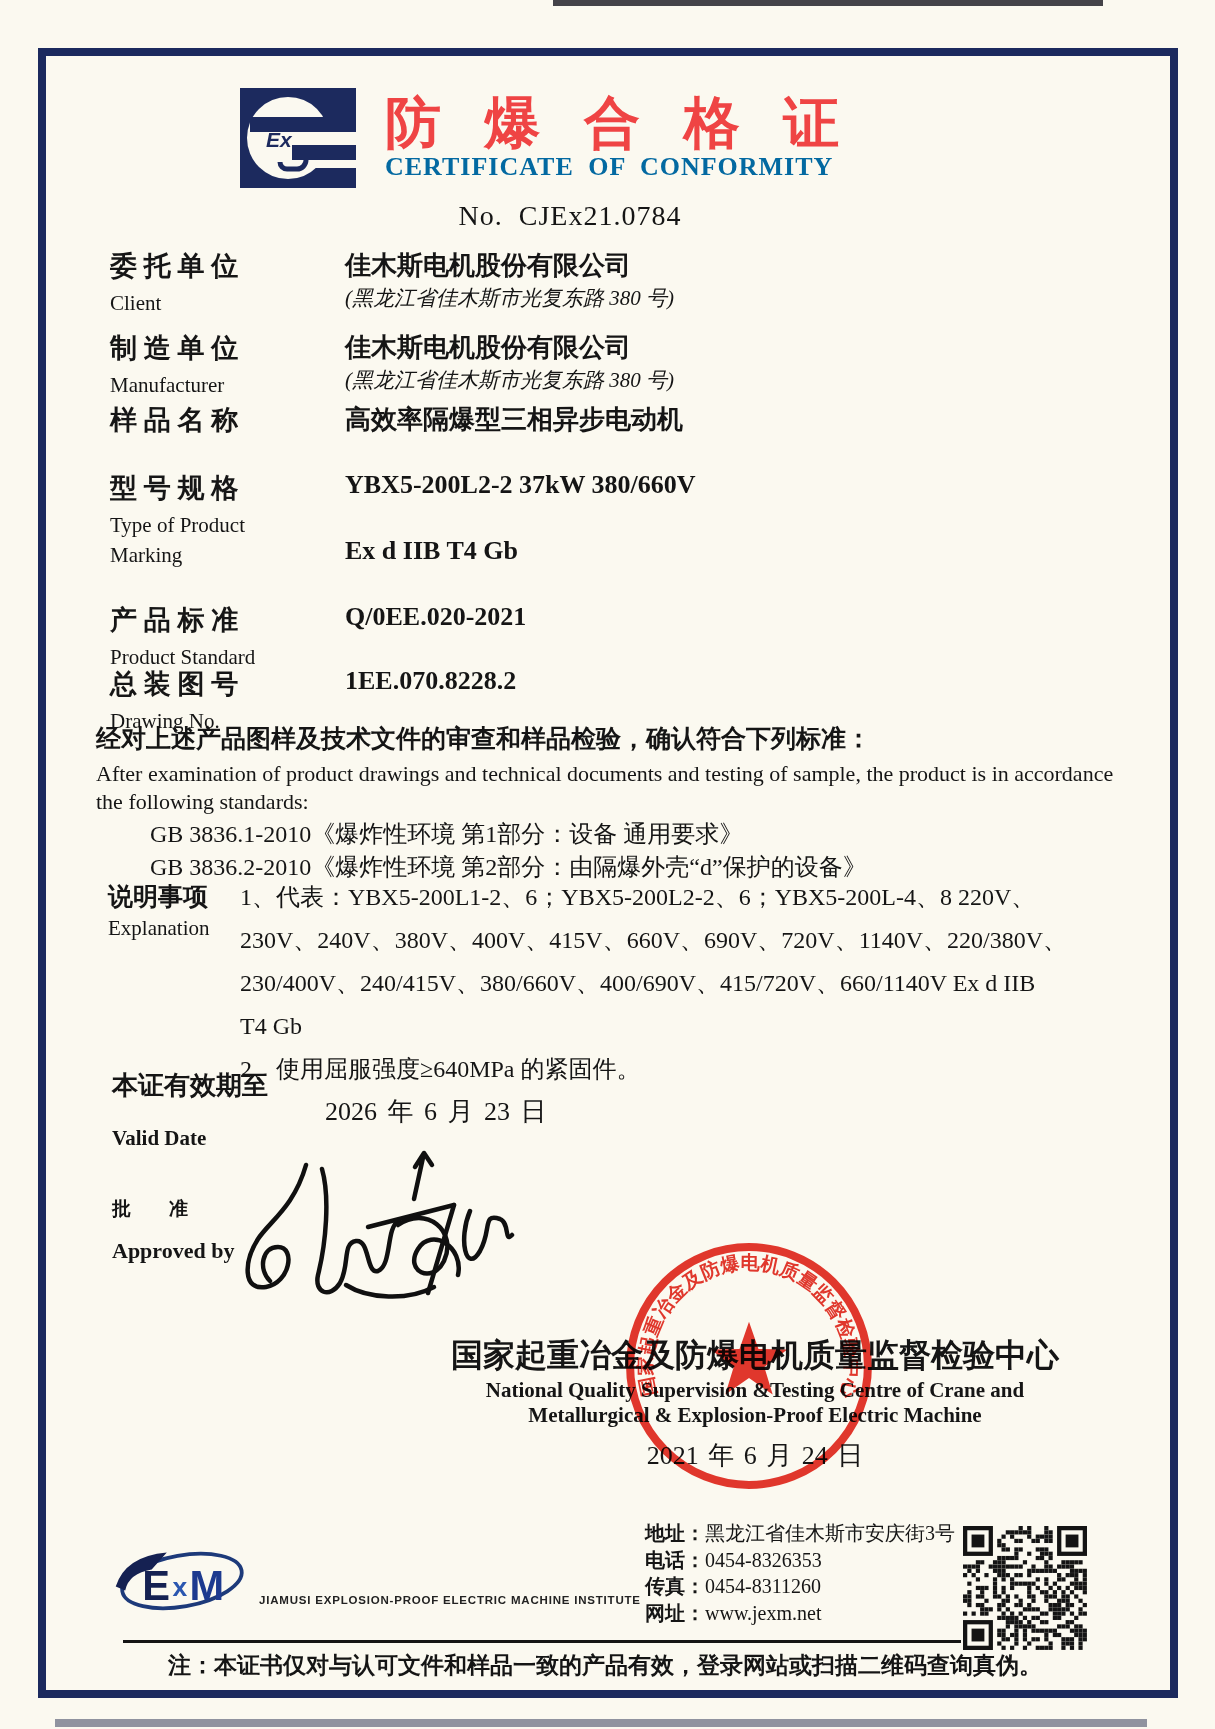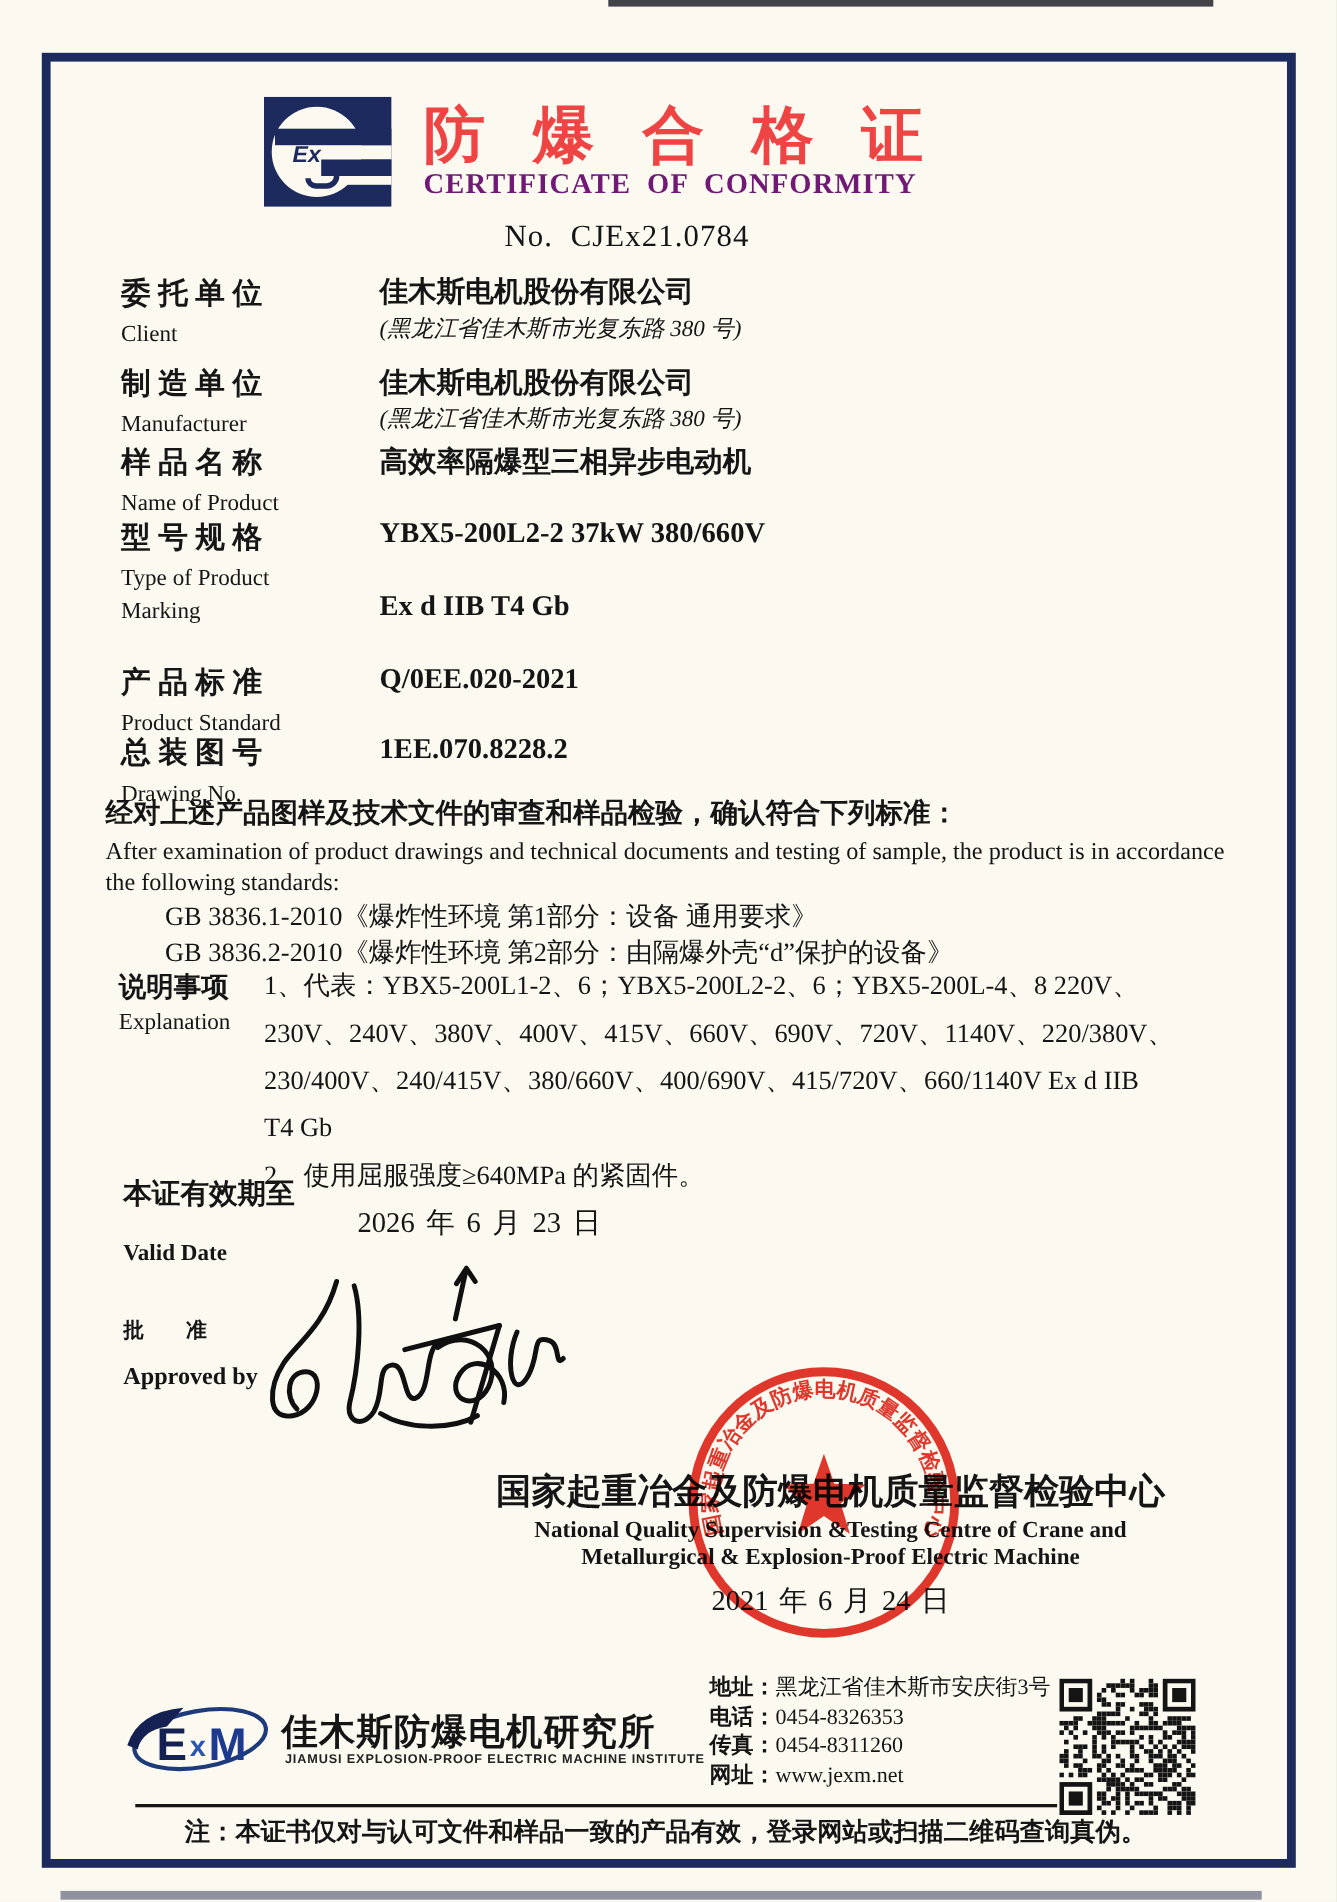--- a/index.html
+++ b/index.html
@@ -9,21 +9,21 @@
   
   .scan-top{left:553px;top:0;width:550px;height:6px;background:#23232b;opacity:.85;}
   .scan-bottom{left:55px;top:1719px;width:1092px;height:8px;background:#39405c;opacity:.55;}
   
   .border-box{left:38px;top:48px;width:1124px;height:1634px;border:8px solid #1c2a5e;}
   
   .title-zh{left:385px;top:86px;width:410px;text-align:center;
             font-family:"Liberation Sans","DejaVu Sans",sans-serif;font-weight:800;
             font-size:56px;letter-spacing:14px;color:#ef4444;white-space:nowrap;}
   .title-en{left:385px;top:152px;width:410px;text-align:center;font-weight:700;
-            font-size:26px;color:#701a75;letter-spacing:1px;word-spacing:7px;white-space:nowrap;}
+            font-size:26px;color:#0369a1;letter-spacing:1px;word-spacing:7px;white-space:nowrap;}
   .cert-no{left:355px;top:200px;width:430px;text-align:center;font-size:28px;
            letter-spacing:1px;word-spacing:8px;}
   
   .frow{position:absolute;left:110px;width:1010px;}
   .zh-label{font-family:Liberation Serif, serif;font-weight:700;
             font-size:27px;color:#161616;white-space:nowrap;}
   .en-label{font-size:21px;margin-top:7px;}
   .fval{position:absolute;left:235px;top:0;font-weight:700;font-size:26px;white-space:nowrap;}
   .fsub{position:absolute;left:235px;top:36px;font-size:21px;white-space:nowrap;font-style:italic;}
   
@@ -96,21 +96,20 @@
     <div class="fsub">(黑龙江省佳木斯市光复东路 380 号)</div>
   </div>
   <div class="frow" style="top:330px;">
     <div class="zh-label">制 造 单 位</div>
     <div class="en-label">Manufacturer</div>
     <div class="fval">佳木斯电机股份有限公司</div>
     <div class="fsub">(黑龙江省佳木斯市光复东路 380 号)</div>
   </div>
   <div class="frow" style="top:402px;">
     <div class="zh-label">样 品 名 称</div>
-    <div class="en-label">Name of Product</div>
     <div class="fval">高效率隔爆型三相异步电动机</div>
   </div>
   <div class="frow" style="top:470px;">
     <div class="zh-label">型 号 规 格</div>
     <div class="en-label">Type of Product</div>
     <div class="fval">YBX5-200L2-2   37kW   380/660V</div>
   </div>
   <div class="frow" style="top:536px;">
     <div class="en-label">Marking</div>
     <div class="fval">Ex d IIB T4 Gb</div>
@@ -176,21 +175,20 @@
     </text>
   </svg>
 
   <svg class="abs flogo" viewBox="0 0 150 74">
     <ellipse cx="76" cy="38" rx="64" ry="27" fill="none" stroke="#1d3a7a" stroke-width="4" transform="rotate(-10 76 38)"></ellipse>
     <path d="M6,44 Q16,12 60,8 L44,26 Q20,30 16,48 Z" fill="#152152"></path>
     <text x="34" y="58" font-family="Liberation Sans, sans-serif" font-size="44" font-weight="800" fill="#152152">E</text>
     <text x="66" y="54" font-family="Liberation Sans, sans-serif" font-size="28" font-weight="700" fill="#2b57b0">x</text>
     <text x="84" y="58" font-family="Liberation Sans, sans-serif" font-size="44" font-weight="800" fill="#1d3a8f">M</text>
   </svg>
-  <div class="abs inst-zh">佳木斯防爆电机研究所</div>
   <div class="abs inst-en">JIAMUSI EXPLOSION-PROOF ELECTRIC MACHINE INSTITUTE</div>
 
   <div class="abs contacts">
     <div class="c-line"><span class="c-label">地址：</span><span>黑龙江省佳木斯市安庆街3号</span></div>
     <div class="c-line"><span class="c-label">电话：</span><span>0454-8326353</span></div>
     <div class="c-line"><span class="c-label">传真：</span><span>0454-8311260</span></div>
     <div class="c-line"><span class="c-label">网址：</span><span>www.jexm.net</span></div>
   </div>
 
   <svg class="abs qr" id="qr-svg" viewBox="0 0 125 125" fill="#141414">

